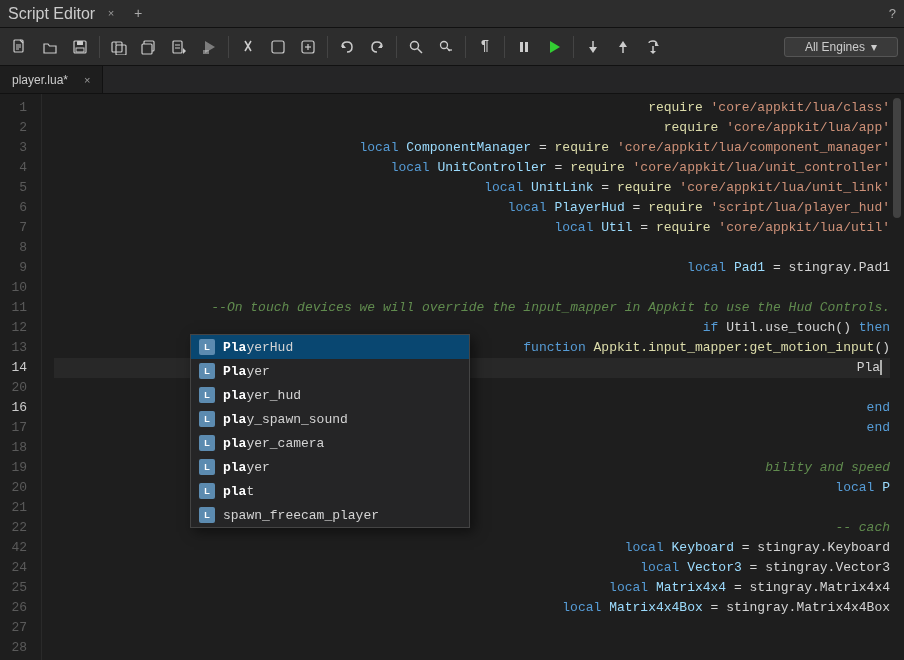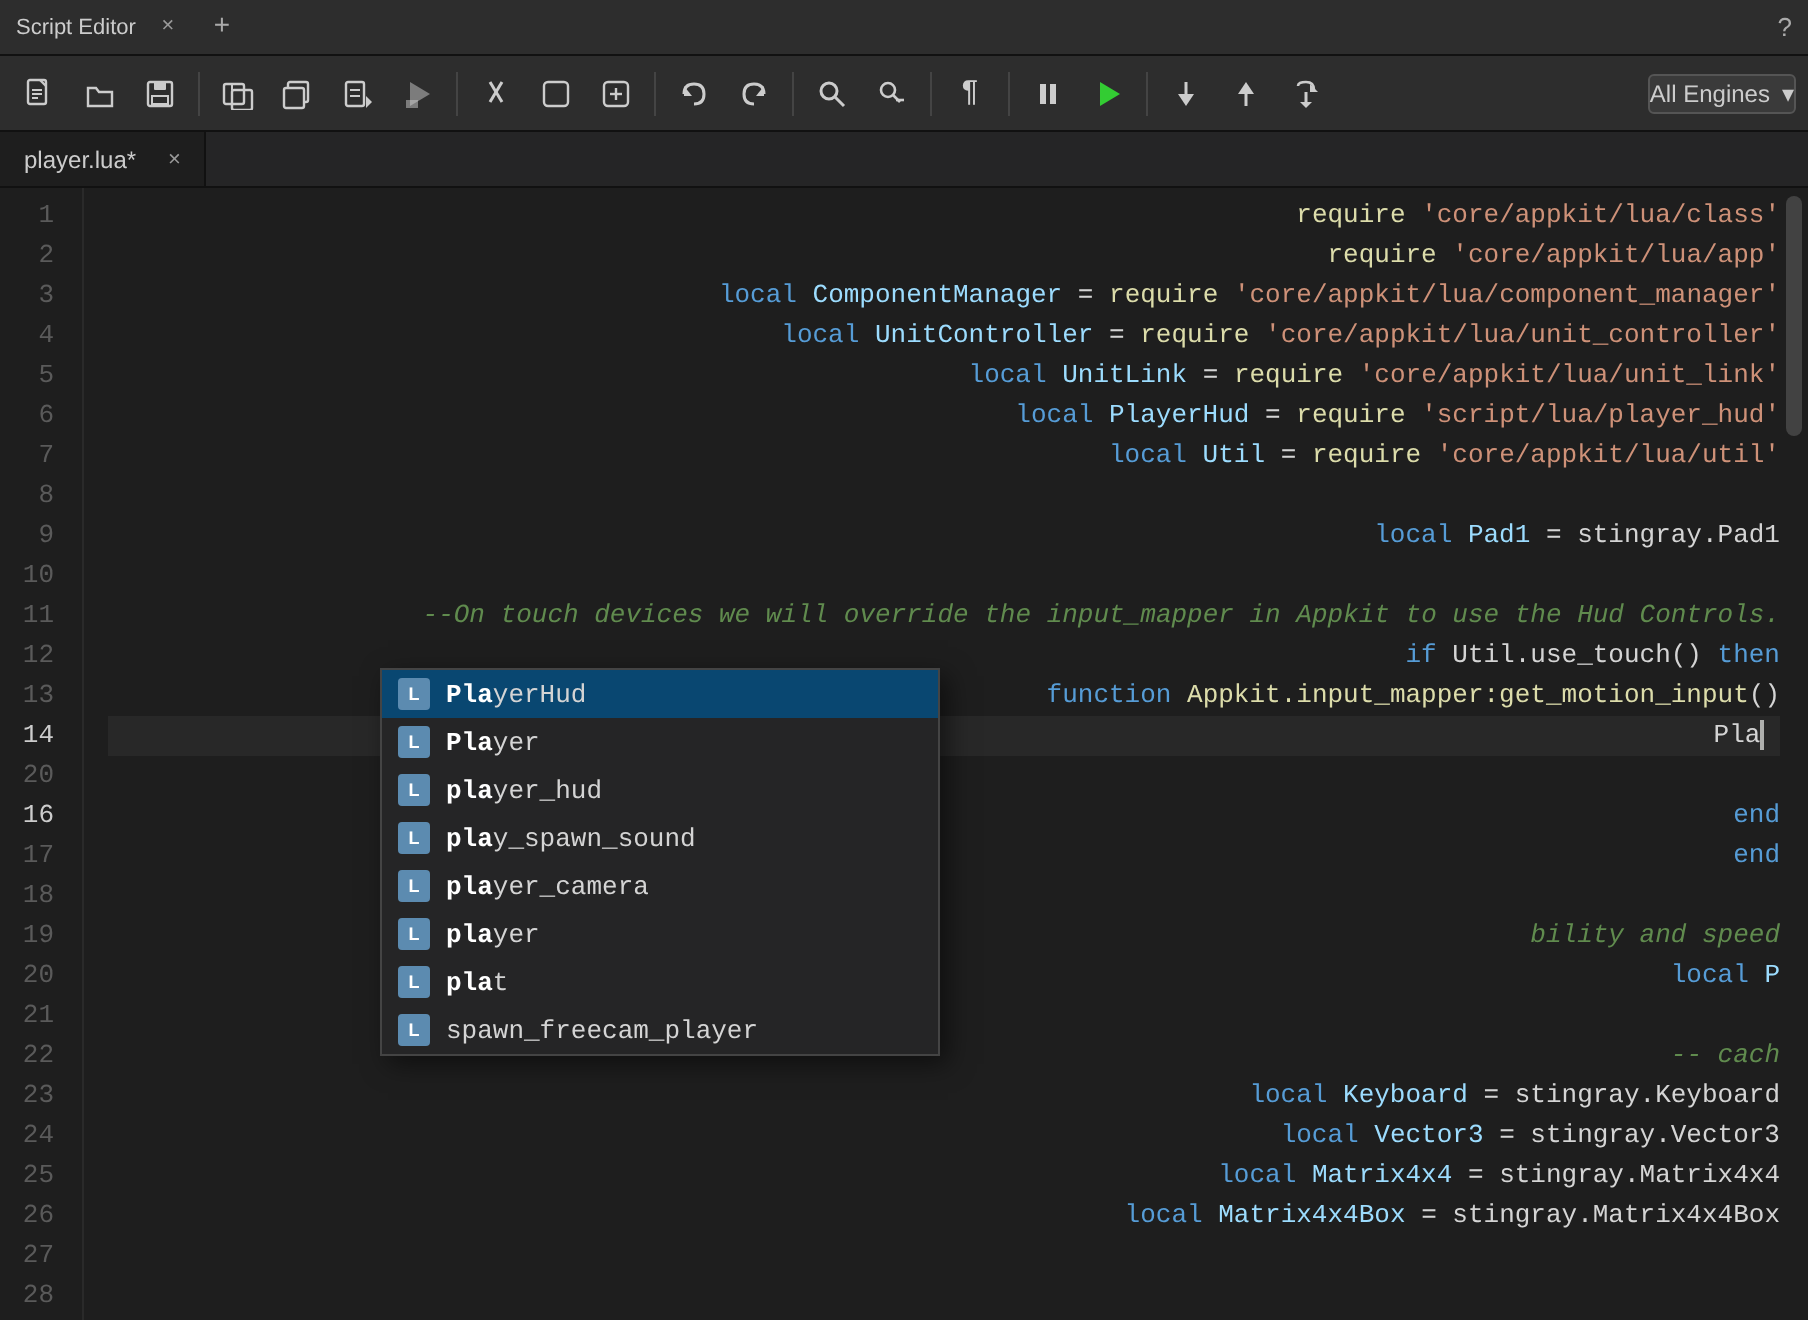--- a/index.html
+++ b/index.html
@@ -18,21 +18,21 @@
       background: #2d2d2d;
       height: 28px;
       display: flex;
       align-items: center;
       padding: 0 8px;
       border-bottom: 1px solid #111;
       gap: 8px;
     }
     .title-bar-label {
       color: #cccccc;
-      font-size: 11px;
+      font-size: 16px;
       font-family: 'Segoe UI', Arial, sans-serif;
     }
     .title-bar-close {
       width: 16px;
       height: 16px;
       display: flex;
       align-items: center;
       justify-content: center;
       color: #999;
       cursor: pointer;
@@ -82,21 +82,21 @@
       background: #444;
       margin: 0 3px;
     }
     .toolbar-engines {
       margin-left: auto;
       display: flex;
       align-items: center;
       background: #3a3a3a;
       border: 1px solid #555;
       border-radius: 3px;
-      padding: 2px 0;
+      padding: 2px 20px;
       gap: 6px;
       cursor: pointer;
       color: #cccccc;
       font-size: 12px;
       font-family: 'Segoe UI', Arial, sans-serif;
     }
 
     
     .tab-bar {
       background: #252526;
@@ -415,21 +415,21 @@
     <span class="line-num">13</span>
     <span class="line-num active">14</span>
     <span class="line-num">20</span>
     <span class="line-num active">16</span>
     <span class="line-num">17</span>
     <span class="line-num">18</span>
     <span class="line-num">19</span>
     <span class="line-num">20</span>
     <span class="line-num">21</span>
     <span class="line-num">22</span>
-    <span class="line-num">23</span>
+    <span class="line-num">42</span>
     <span class="line-num">24</span>
     <span class="line-num">25</span>
     <span class="line-num">26</span>
     <span class="line-num">27</span>
     <span class="line-num">28</span>
     <span class="line-num">29</span>
   </div>
 
   <div class="code-area">
     <div class="code-line"><span class="fn">require</span> <span class="str">'core/appkit/lua/class'</span></div>

